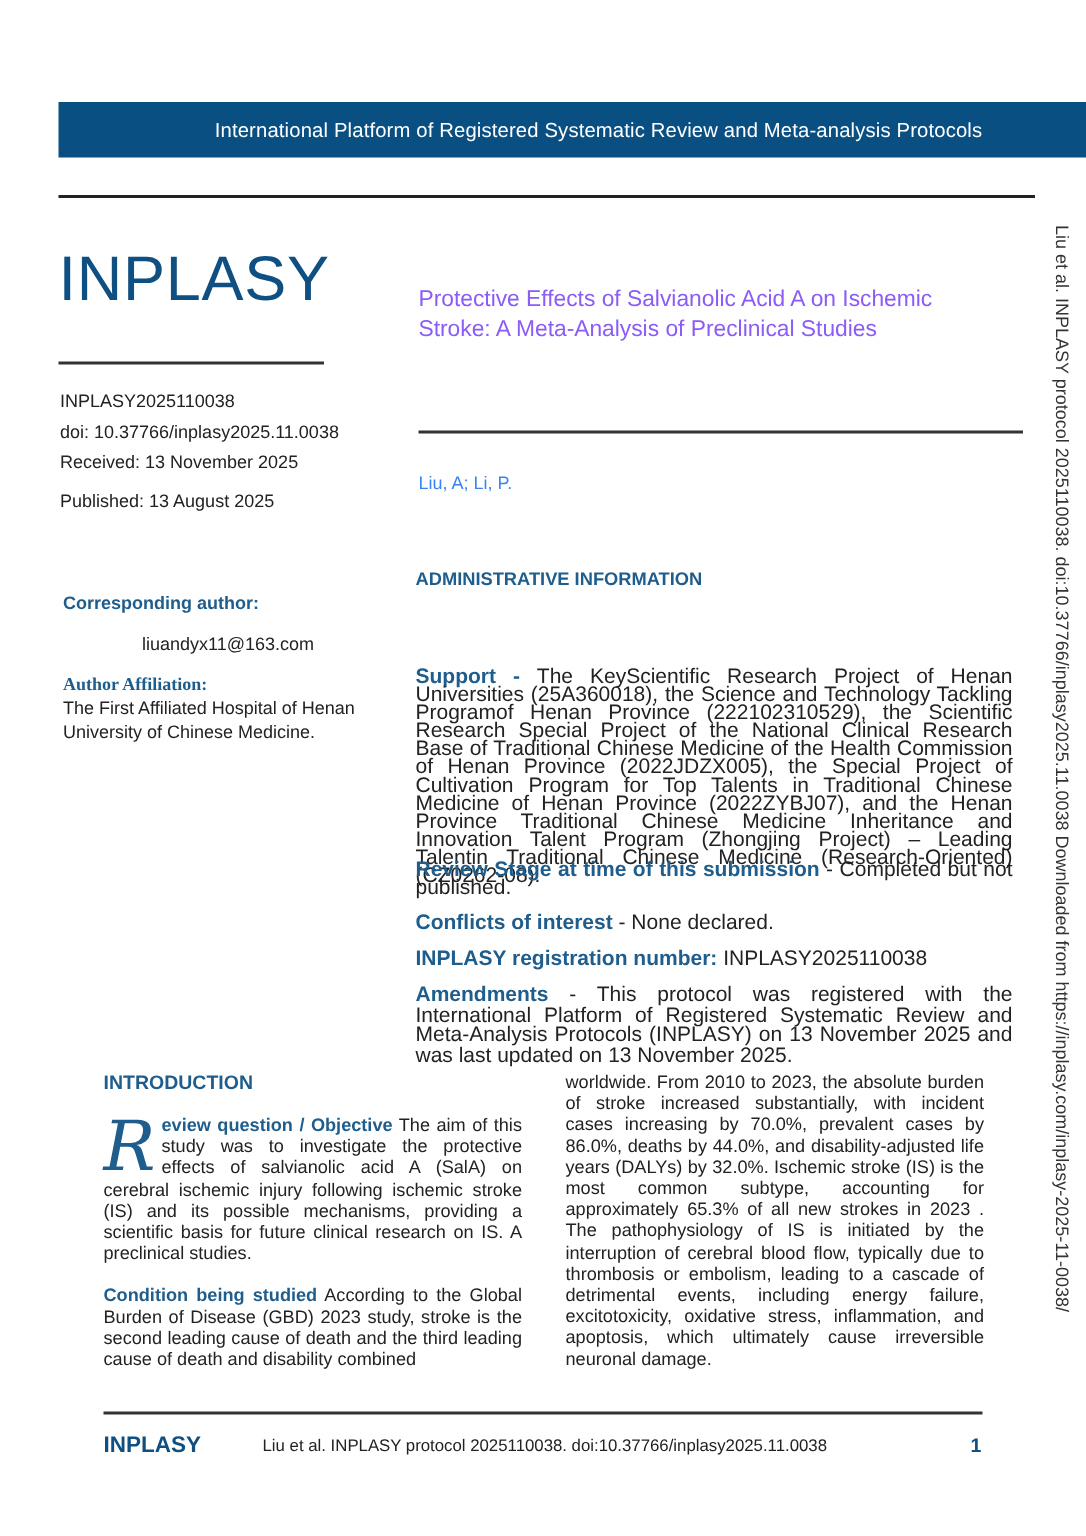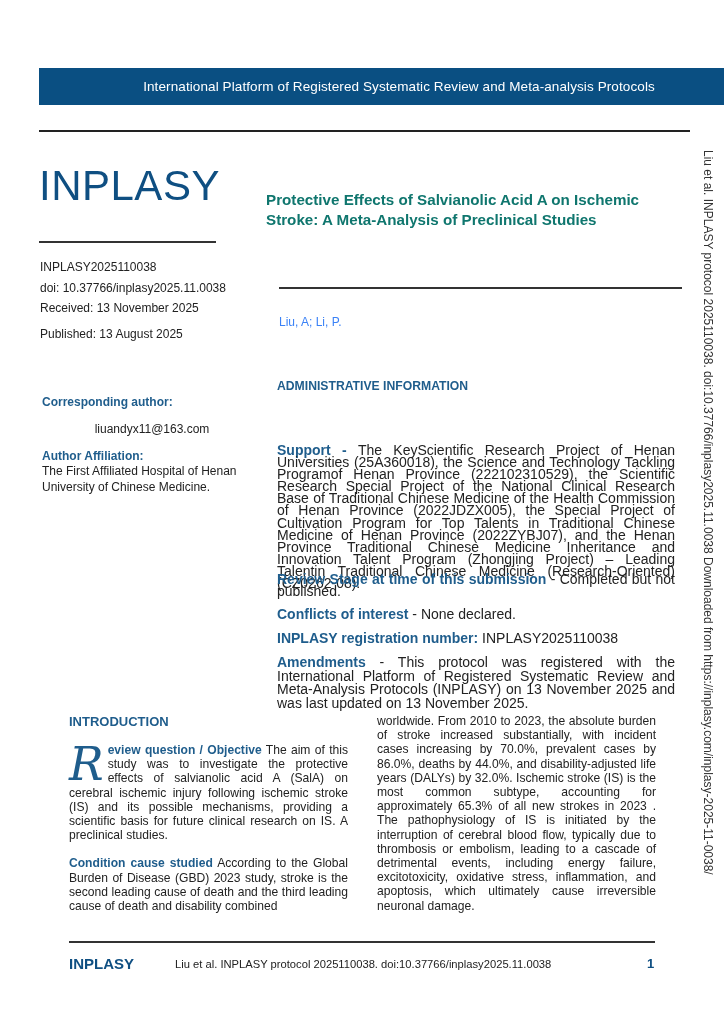--- a/index.html
+++ b/index.html
@@ -6,21 +6,21 @@
   body { width: 724px; height: 1024px; position: relative; overflow: hidden;
          font-family: "Liberation Sans", sans-serif; color: #1a1a1a; }
   .abs { position: absolute; }
   .header-bar { left: 39px; top: 68px; width: 720px; height: 37px; background: #0a4f82;
                 color: #ffffff; font-size: 13.5px; display: flex; align-items: center; justify-content: center;
                 letter-spacing: 0.1px; }
   .top-rule { left: 39px; top: 130px; width: 651px; height: 2px; background: #222; }
   .logo { left: 39px; top: 162px; font-size: 42px; color: #0f4f82; letter-spacing: 0.5px; font-weight: normal; }
   .logo-rule { left: 39px; top: 241px; width: 177px; height: 1.5px; background: #333; }
   .meta { left: 40px; font-size: 12px; color: #222; }
-  .title { left: 266px; top: 190px; width: 400px; font-size: 15.2px; font-weight: bold; color: #0f766e; line-height: 20px; }
+  .title { left: 279px; top: 190px; width: 400px; font-size: 15.2px; font-weight: normal; color: #8b5cf6; line-height: 20px; }
   .title-rule { left: 279px; top: 287px; width: 403px; height: 1.5px; background: #333; }
   .authors { left: 279px; top: 315px; font-size: 12px; color: #3b82f6; }
   .side-label { font-size: 12px; font-weight: bold; color: #1f5d8c; margin-top: 20px; }
   .side-text { font-size: 12px; color: #222; line-height: 16px; }
   .admin-head { left: 277px; top: 379px; font-size: 12.2px; font-weight: bold; color: #1f5d8c; }
   .para { font-size: 14px; line-height: 12.1px; text-align: justify; color: #222; margin-top: 40px; }
   .para b { color: #1f5d8c; }
   .intro-head { left: 69px; top: 714px; font-size: 13px; font-weight: bold; color: #1f5d8c; }
   .col { font-size: 12.1px; line-height: 14.2px; text-align: justify; color: #222; }
   .col b { color: #1f5d8c; }
@@ -51,21 +51,21 @@
 <div class="abs title">
   <div>Protective Effects of Salvianolic Acid A on Ischemic</div>
   <div>Stroke: A Meta-Analysis of Preclinical Studies</div>
 </div>
 <div class="abs title-rule"></div>
 <div class="abs authors">Liu, A; Li, P.</div>
 
 <div class="abs" style="left:42px; top:375px; width:220px;">
   <div class="side-label">Corresponding author:</div>
   <div class="side-text" style="margin-top:12px;text-align:center;">liuandyx11@163.com</div>
-  <div class="side-label" style="margin-top:12px;">Author Affiliation:</div>
+  <div class="side-label" style="margin-top:12px;font-family:Liberation Serif, serif;">Author Affiliation:</div>
   <div class="side-text">The First Affiliated Hospital of Henan University of Chinese Medicine.</div>
 </div>
 
 <div class="abs admin-head">ADMINISTRATIVE INFORMATION</div>
 
 <div class="abs para" style="left:277px; top:404px; width:398px;">
   <b>Support - </b><span>The KeyScientific Research Project of Henan Universities (25A360018), the Science and Technology Tackling Programof Henan Province (222102310529), the Scientific Research Special Project of the National Clinical Research Base of Traditional Chinese Medicine of the Health Commission of Henan Province (2022JDZX005), the Special Project of Cultivation Program for Top Talents in Traditional Chinese Medicine of Henan Province (2022ZYBJ07), and the Henan Province Traditional Chinese Medicine Inheritance and Innovation Talent Program (Zhongjing Project) – Leading Talentin Traditional Chinese Medicine (Research-Oriented) (CZ0262-08).</span>
 </div>
 
 <div class="abs para" style="left:277px; top:533px; width:398px;">
@@ -84,21 +84,21 @@
   <b>Amendments</b><span> - This protocol was registered with the International Platform of Registered Systematic Review and Meta-Analysis Protocols (INPLASY) on 13 November 2025 and was last updated on 13 November 2025.</span>
 </div>
 
 <div class="abs intro-head">INTRODUCTION</div>
 
 <div class="abs col" style="left:69px; top:743px; width:279px;">
   <div>
     <span class="dropcap">R</span><b>eview question / Objective</b><span> The aim of this study was to investigate the protective effects of salvianolic acid A (SalA) on cerebral ischemic injury following ischemic stroke (IS) and its possible mechanisms, providing a scientific basis for future clinical research on IS. A preclinical studies.</span>
   </div>
   <div style="margin-top:14px;">
-    <b>Condition cause studied</b><span> According to the Global Burden of Disease (GBD) 2023 study, stroke is the second leading cause of death and the third leading cause of death and disability combined</span>
+    <b>Condition being studied</b><span> According to the Global Burden of Disease (GBD) 2023 study, stroke is the second leading cause of death and the third leading cause of death and disability combined</span>
   </div>
 </div>
 
 <div class="abs col" style="left:377px; top:714px; width:279px;">
   <span>worldwide. From 2010 to 2023, the absolute burden of stroke increased substantially, with incident cases increasing by 70.0%, prevalent cases by 86.0%, deaths by 44.0%, and disability-adjusted life years (DALYs) by 32.0%. Ischemic stroke (IS) is the most common subtype, accounting for approximately 65.3% of all new strokes in 2023 . The pathophysiology of IS is initiated by the interruption of cerebral blood flow, typically due to thrombosis or embolism, leading to a cascade of detrimental events, including energy failure, excitotoxicity, oxidative stress, inflammation, and apoptosis, which ultimately cause irreversible neuronal damage.</span>
 </div>
 
 <div class="abs foot-rule"></div>
 <div class="abs foot-brand">INPLASY</div>
 <div class="abs foot-cite">Liu et al. INPLASY protocol 2025110038. doi:10.37766/inplasy2025.11.0038</div>

